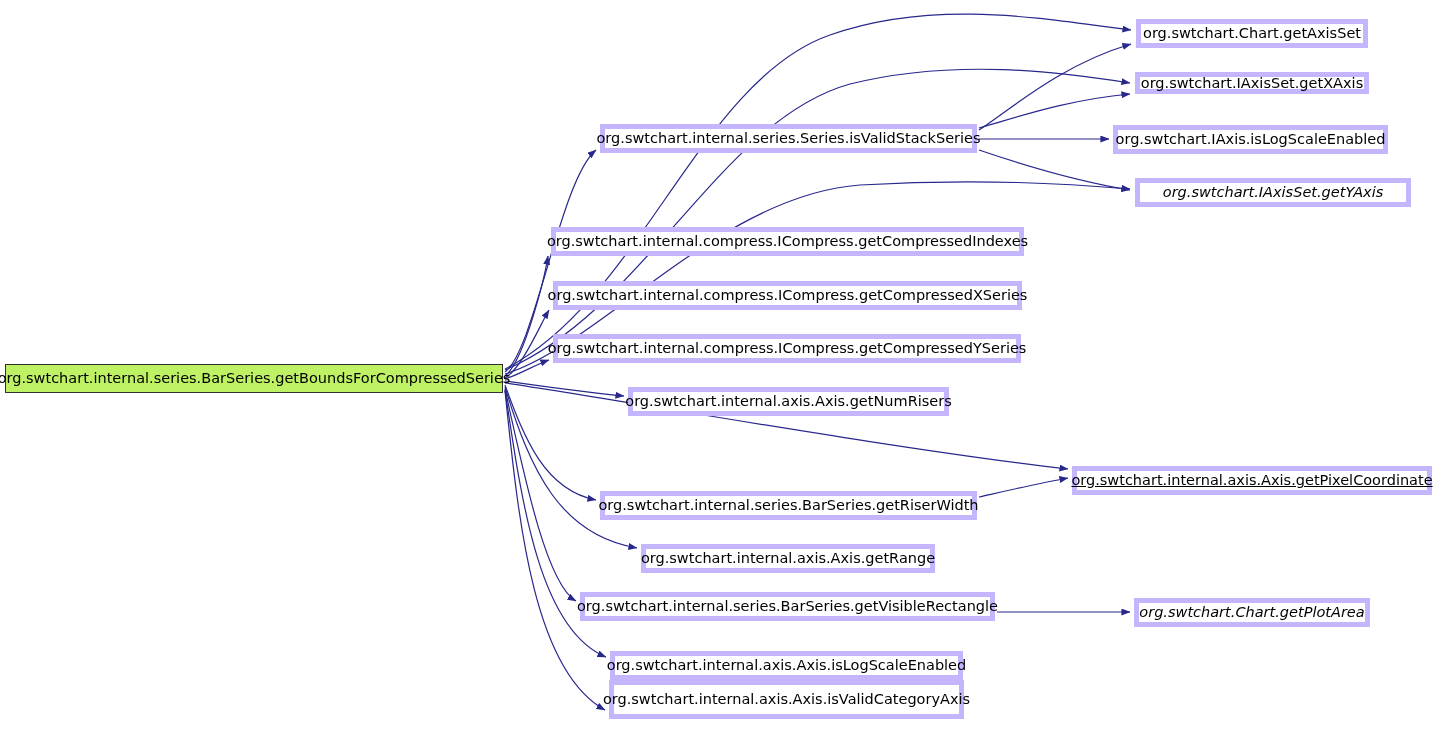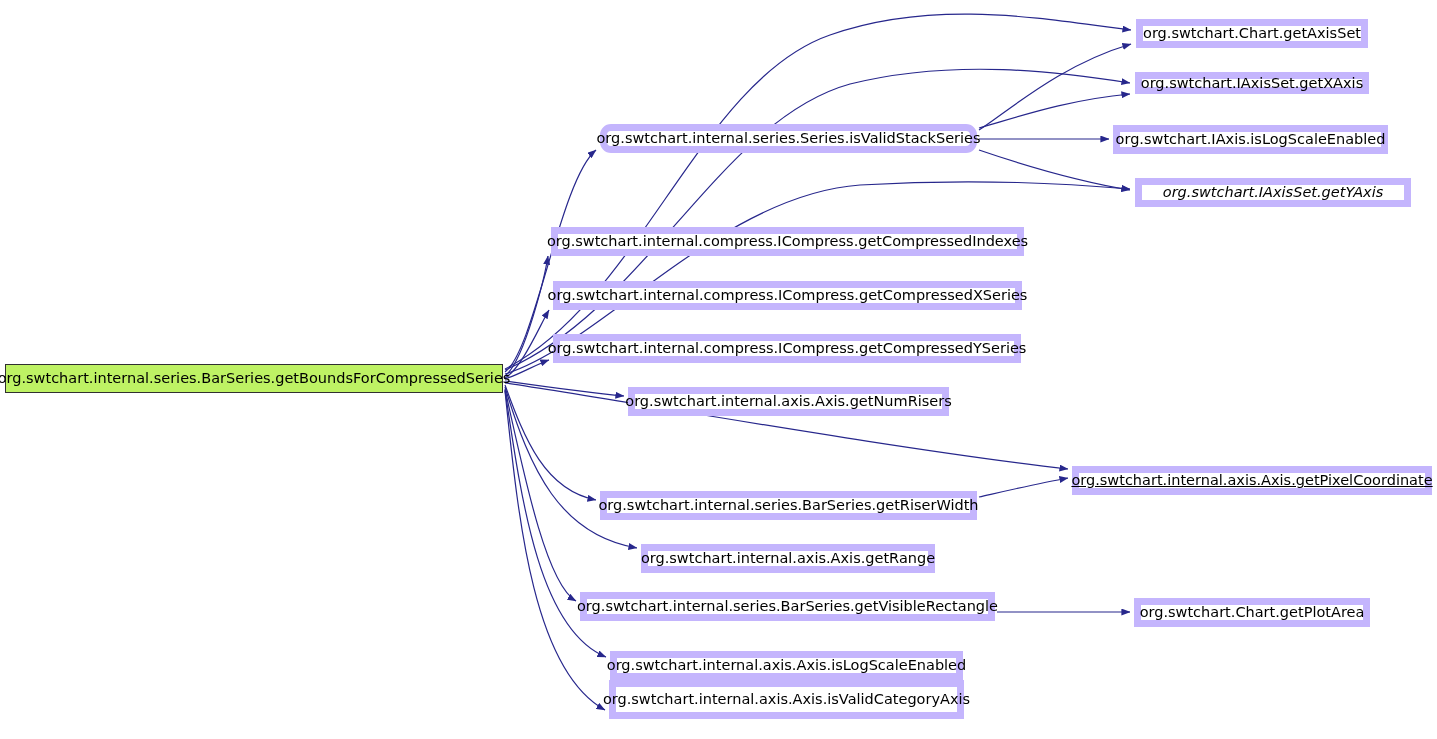--- a/index.html
+++ b/index.html
@@ -21,21 +21,21 @@
     left: 0;
     top: 0;
     width: 1437px;
     height: 739px;
     pointer-events: none;
   }
   .node {
     position: absolute;
     box-sizing: border-box;
     background: #ffffff;
-    border: 7px solid #c4b5fd;
+    border: 5px solid #c4b5fd;
     display: flex;
     align-items: center;
     justify-content: center;
     white-space: nowrap;
     font-size: 14.5px;
     color: #000000;
     line-height: 1;
     letter-spacing: 0px;
   }
   .node.root {
@@ -91,21 +91,21 @@
       </div>
       <div class="node" style="left: 1135px; top: 72px; width: 234px; height: 22px;">
         <span class="node-label">org.swtchart.IAxisSet.getXAxis</span>
       </div>
       <div class="node" style="left: 1113px; top: 125px; width: 275px; height: 29px;">
         <span class="node-label">org.swtchart.IAxis.isLogScaleEnabled</span>
       </div>
       <div class="node" style="left: 1135px; top: 178px; width: 276px; height: 29px; font-style: italic;">
         <span class="node-label">org.swtchart.IAxisSet.getYAxis</span>
       </div>
-      <div class="node" style="left: 600px; top: 124px; width: 377px; height: 29px; border-radius: 11px;">
+      <div class="node" style="left: 600px; top: 124px; width: 377px; height: 29px;">
         <span class="node-label">org.swtchart.internal.series.Series.isValidStackSeries</span>
       </div>
       <div class="node" style="left: 551px; top: 227px; width: 473px; height: 29px;">
         <span class="node-label">org.swtchart.internal.compress.ICompress.getCompressedIndexes</span>
       </div>
       <div class="node" style="left: 553px; top: 281px; width: 469px; height: 29px;">
         <span class="node-label">org.swtchart.internal.compress.ICompress.getCompressedXSeries</span>
       </div>
       <div class="node" style="left: 553px; top: 334px; width: 468px; height: 29px;">
         <span class="node-label">org.swtchart.internal.compress.ICompress.getCompressedYSeries</span>
@@ -118,21 +118,21 @@
       </div>
       <div class="node" style="left: 600px; top: 491px; width: 377px; height: 29px;">
         <span class="node-label">org.swtchart.internal.series.BarSeries.getRiserWidth</span>
       </div>
       <div class="node" style="left: 641px; top: 544px; width: 294px; height: 29px;">
         <span class="node-label">org.swtchart.internal.axis.Axis.getRange</span>
       </div>
       <div class="node" style="left: 580px; top: 592px; width: 415px; height: 29px;">
         <span class="node-label">org.swtchart.internal.series.BarSeries.getVisibleRectangle</span>
       </div>
-      <div class="node" style="left: 1134px; top: 598px; width: 236px; height: 29px;">
+      <div class="node" style="left: 1134px; top: 598px; width: 236px; height: 29px; font-style: italic;">
         <span class="node-label">org.swtchart.Chart.getPlotArea</span>
       </div>
       <div class="node" style="left: 610px; top: 651px; width: 353px; height: 29px;">
         <span class="node-label">org.swtchart.internal.axis.Axis.isLogScaleEnabled</span>
       </div>
       <div class="node" style="left: 609px; top: 680px; width: 355px; height: 39px;">
         <span class="node-label">org.swtchart.internal.axis.Axis.isValidCategoryAxis</span>
       </div>
     </div>
 

